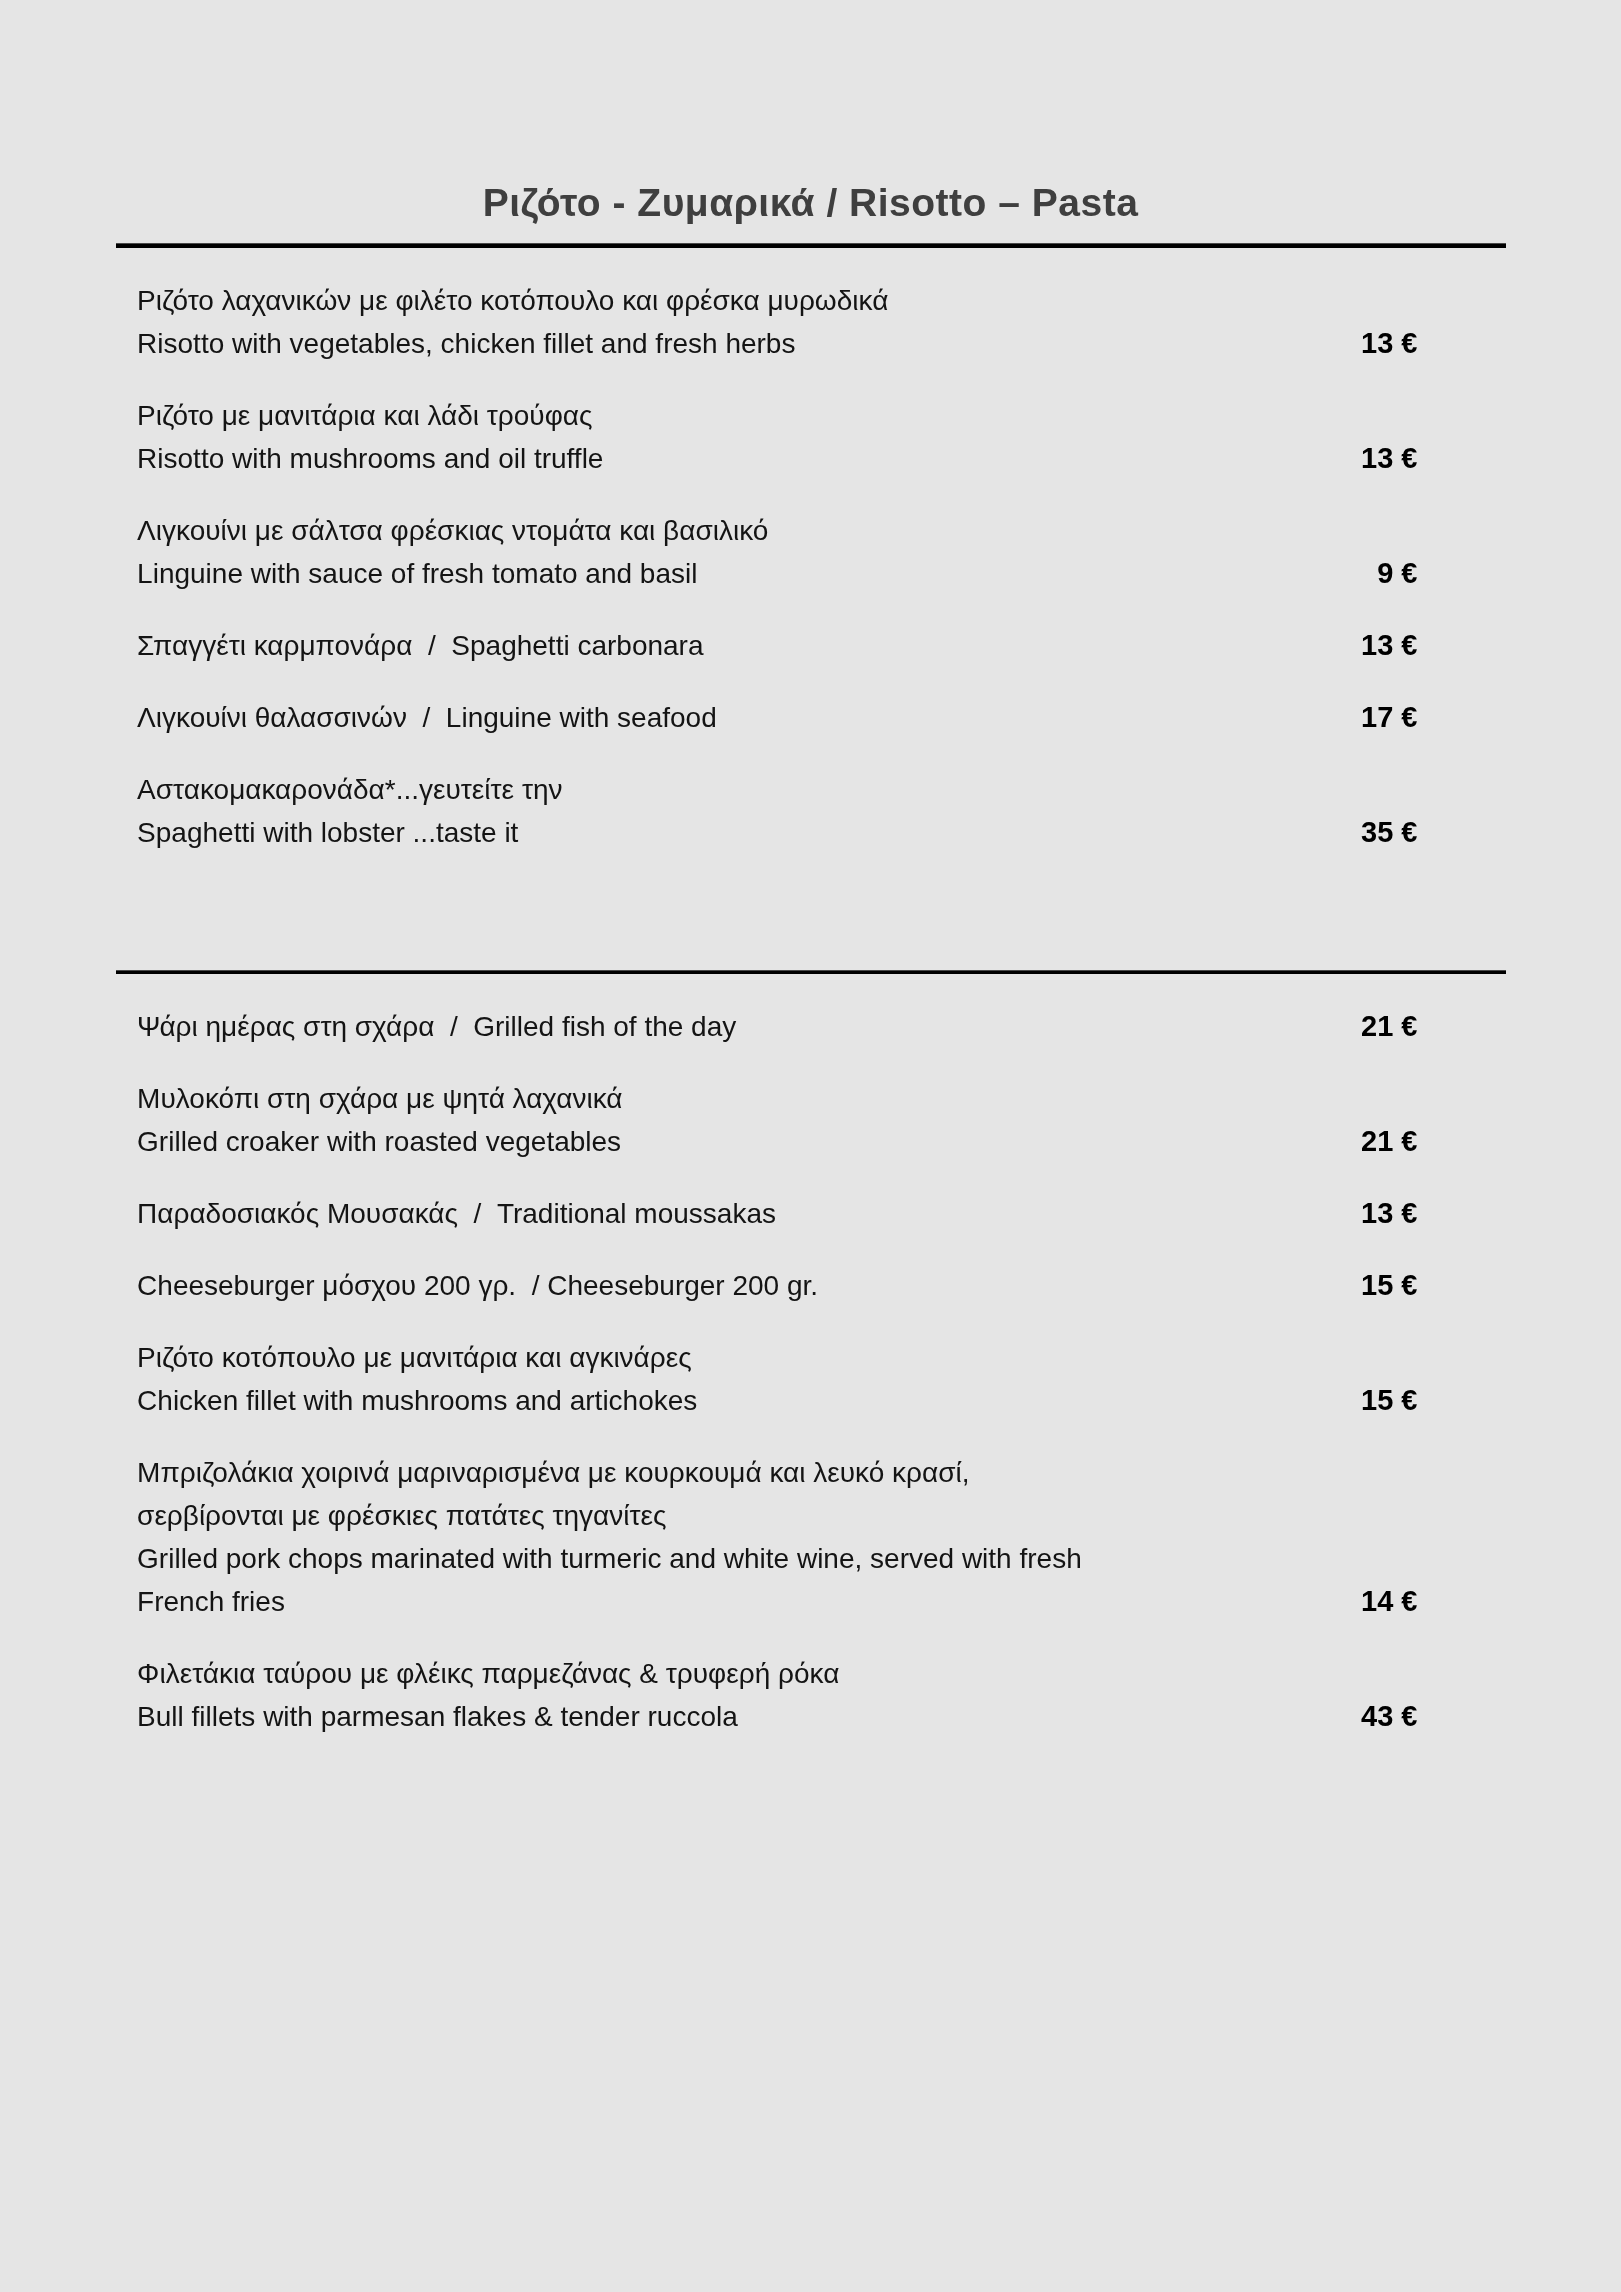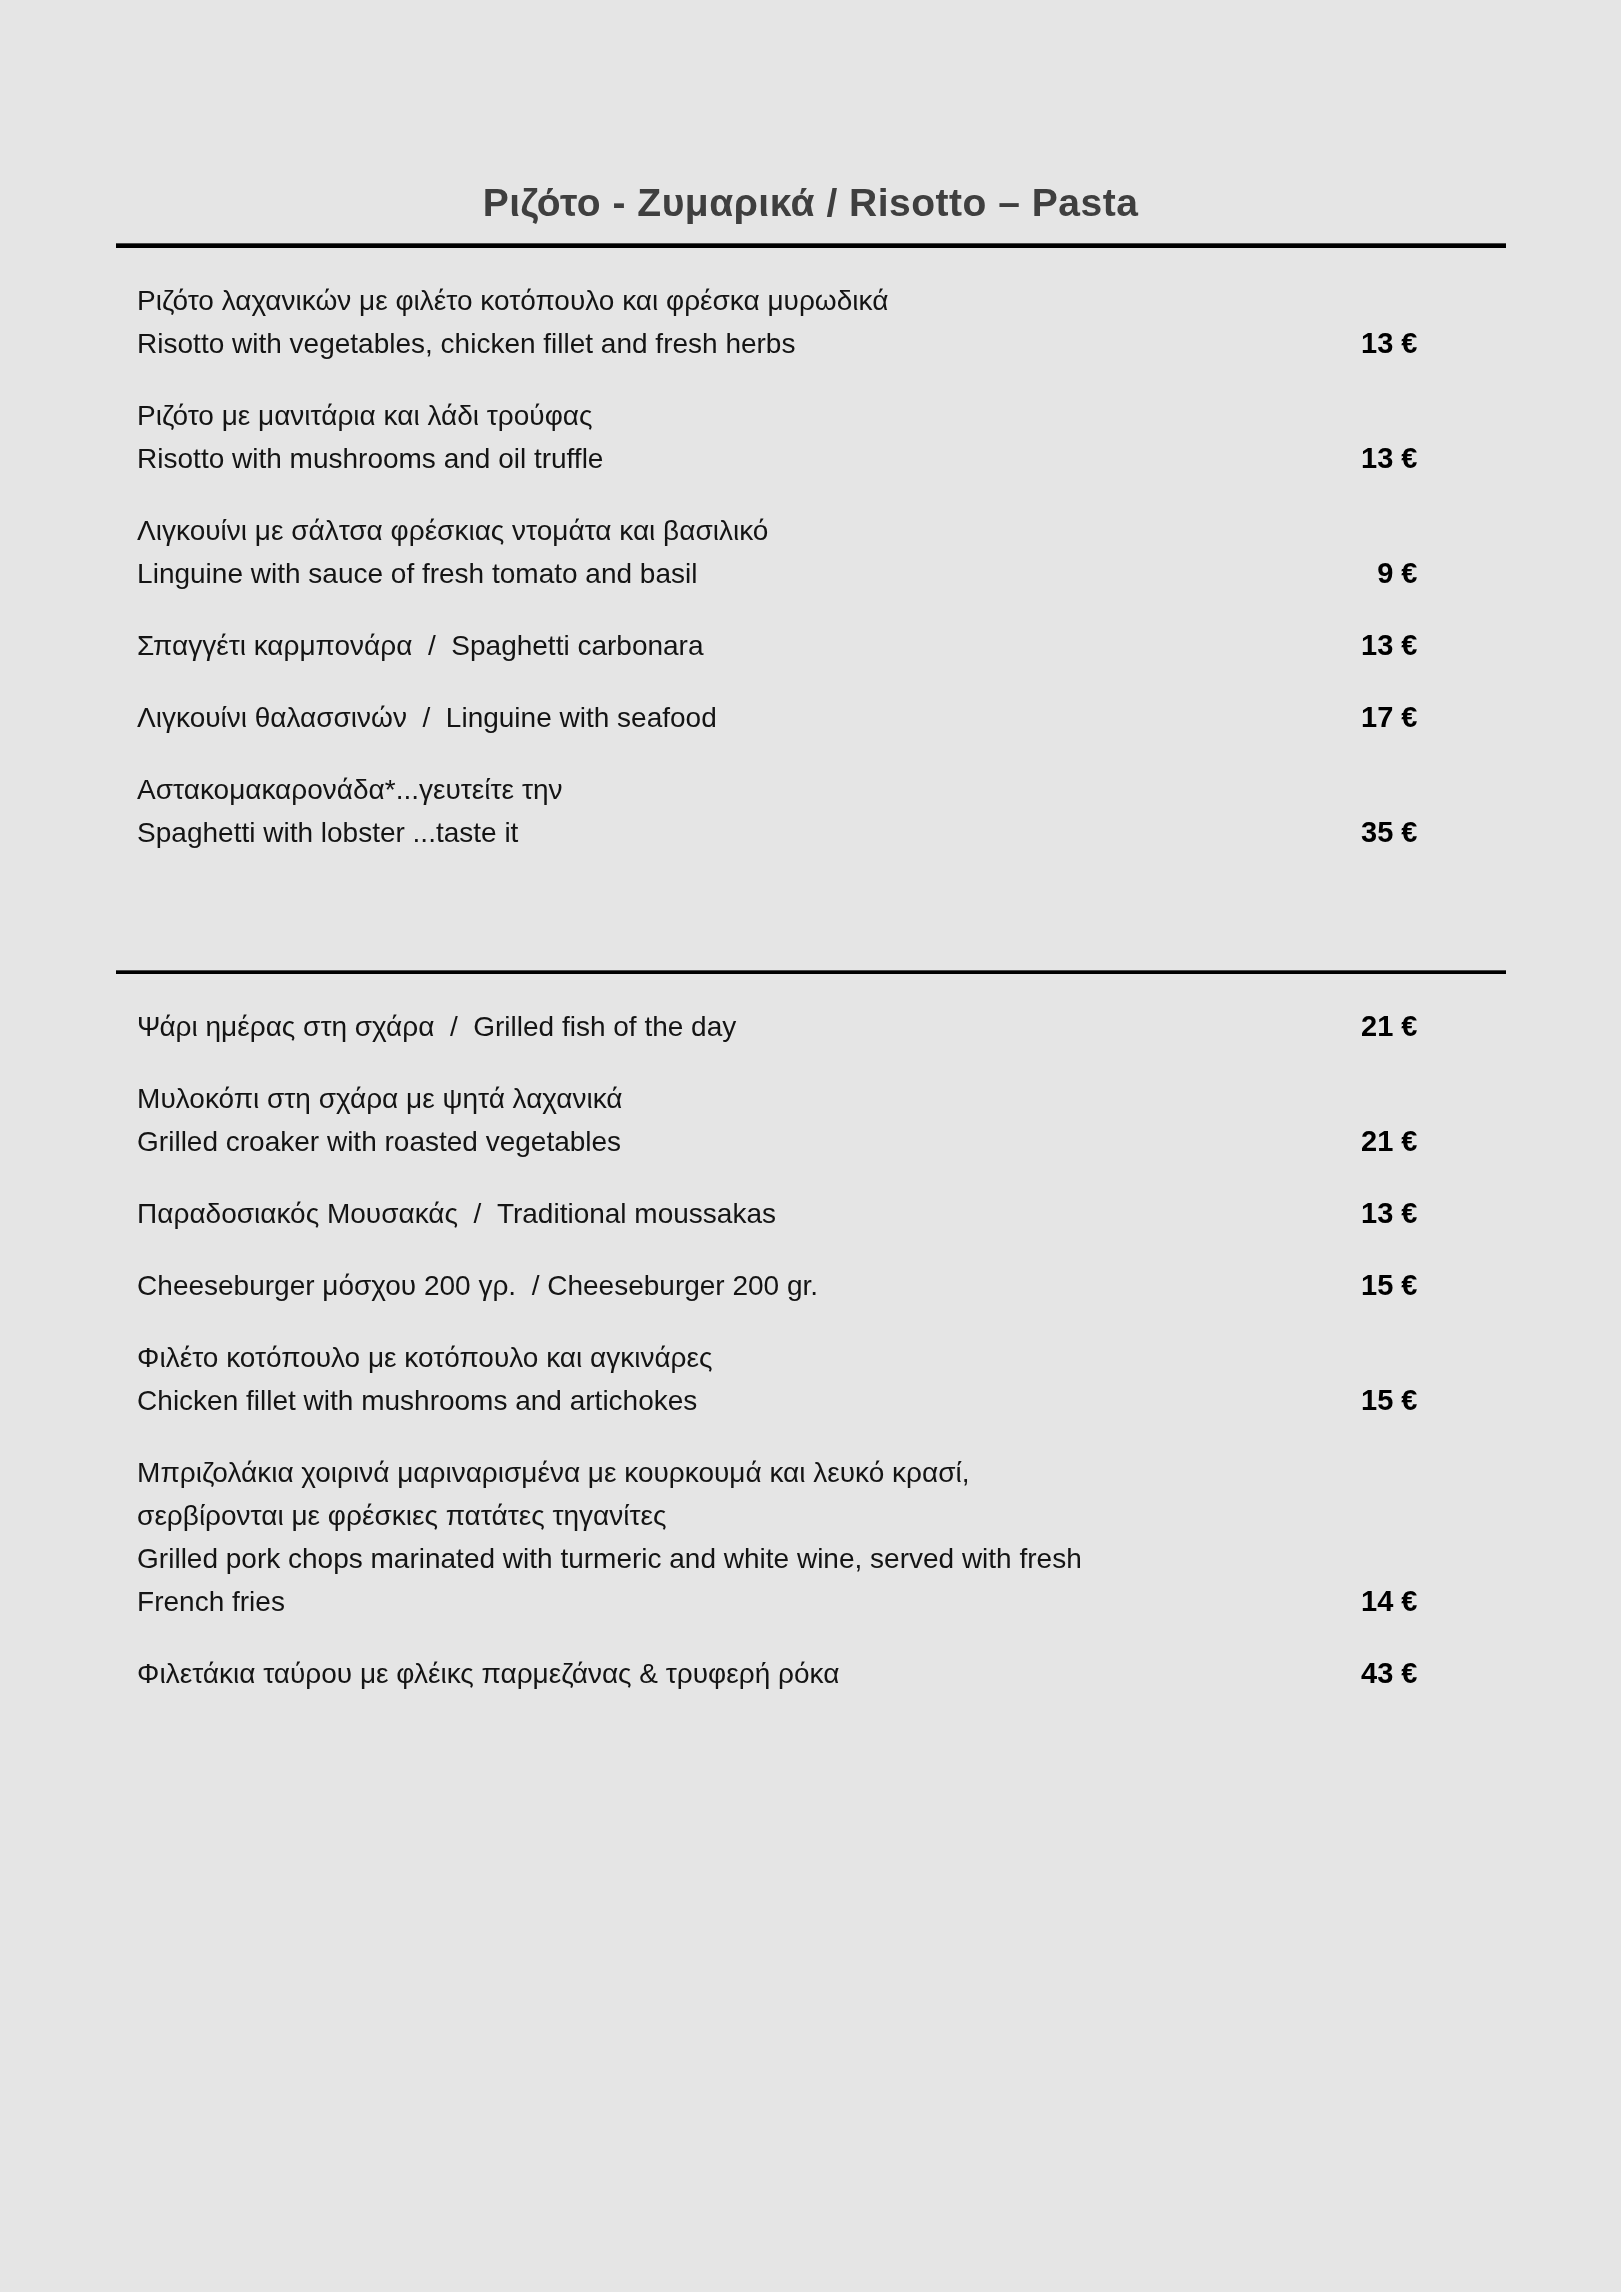--- a/index.html
+++ b/index.html
@@ -160,39 +160,40 @@
 
         <div class="item">
           <div class="item-names">
             <div class="item-name-gr">Cheeseburger μόσχου 200 γρ.  / Cheeseburger 200 gr.</div>
           </div>
           <div class="item-price">15 €</div>
         </div>
 
         <div class="item">
           <div class="item-names">
-            <div class="item-name-gr">Φιλέτο κοτόπουλο με κοτόπουλο και αγκινάρες</div>
+            <div class="item-name-gr">Ριζότο κοτόπουλο με μανιτάρια και αγκινάρες</div>
             <div class="item-name-en">Chicken fillet with mushrooms and artichokes</div>
           </div>
           <div class="item-price">15 €</div>
         </div>
 
         <div class="item">
           <div class="item-names">
             <div class="item-name-gr">Μπριζολάκια χοιρινά μαριναρισμένα με κουρκουμά και λευκό κρασί,
 σερβίρονται με φρέσκιες πατάτες τηγανίτες</div>
             <div class="item-name-en">Grilled pork chops marinated with turmeric and white wine, served with fresh
 French fries</div>
           </div>
           <div class="item-price">14 €</div>
         </div>
 
         <div class="item">
           <div class="item-names">
             <div class="item-name-gr">Φιλετάκια ταύρου με φλέικς παρμεζάνας &amp; τρυφερή ρόκα</div>
+            <div class="item-name-en">Bull fillets with parmesan flakes &amp; tender ruccola</div>
           </div>
           <div class="item-price">43 €</div>
         </div>
 
       </div>
     </div>
 
   </div>
 </div>
 

